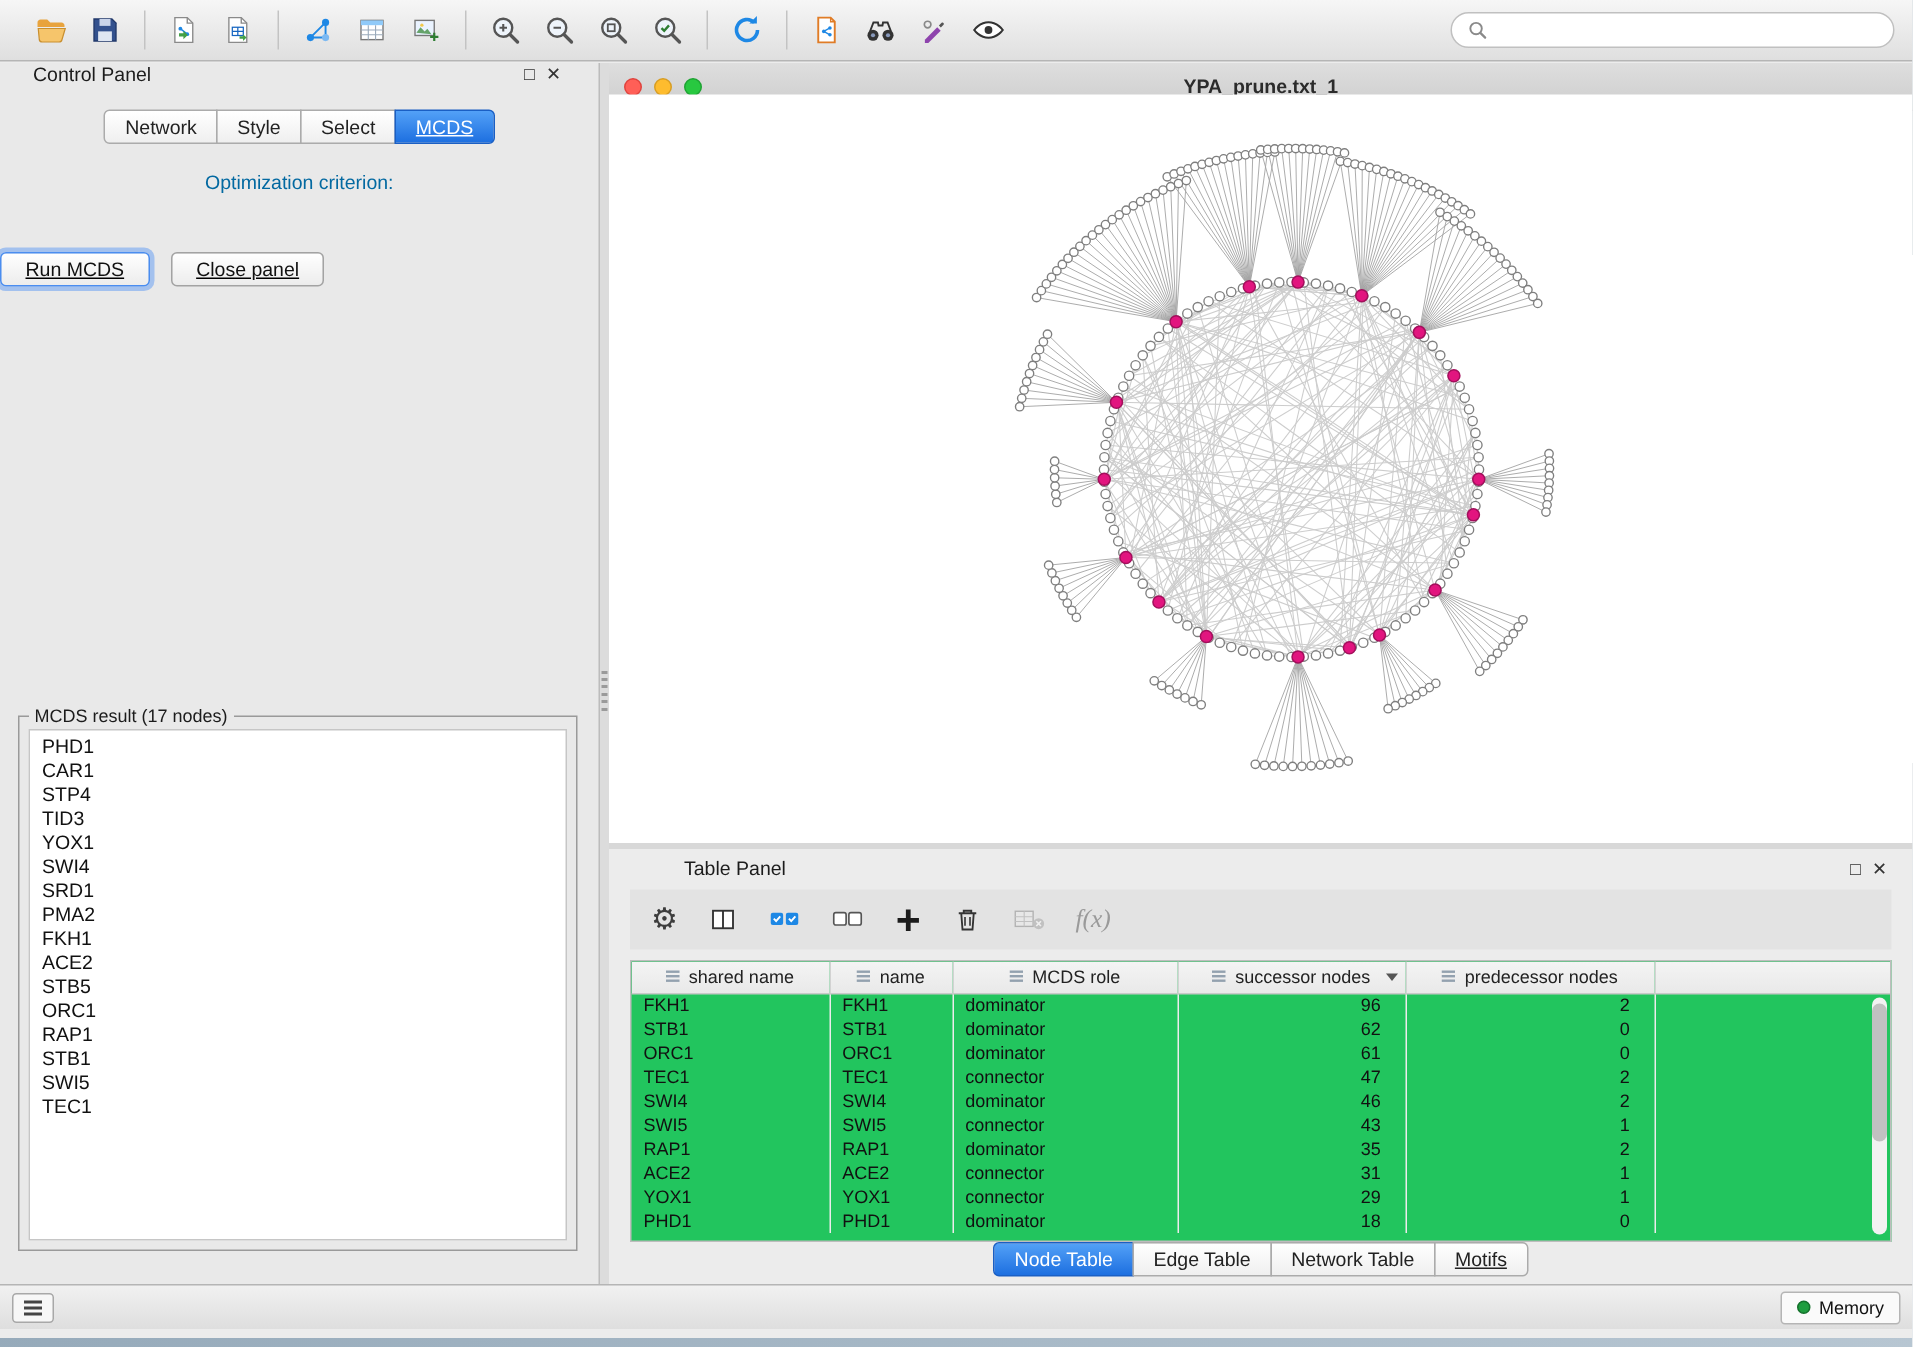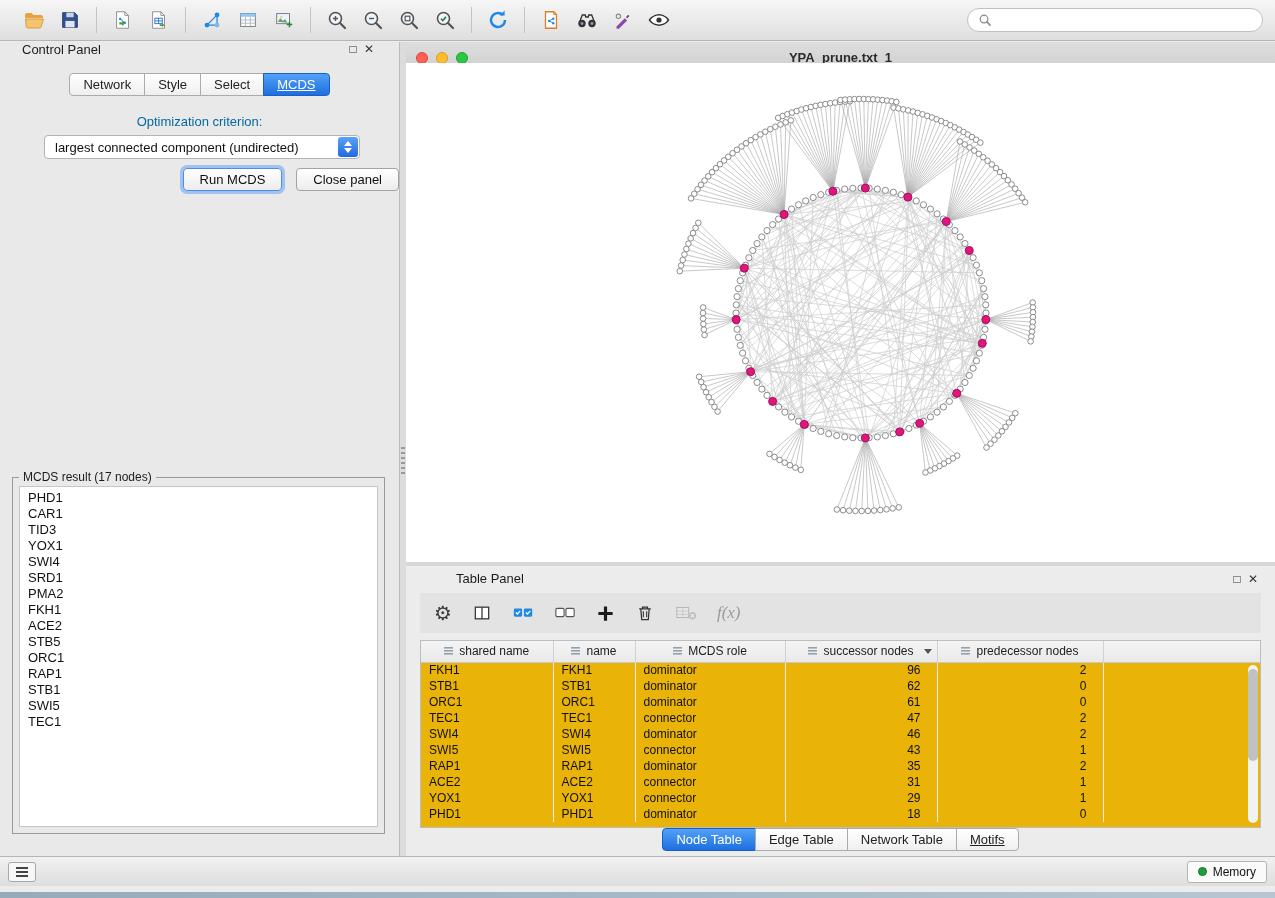--- a/index.html
+++ b/index.html
@@ -44,21 +44,21 @@
     background: #fff; border: 1px solid #b3b3b3; border-radius: 4px; font-size: 13px;
     display: flex; align-items: center; padding-left: 10px; color: #111; }
   .sel-arrows { position: absolute; right: 1px; top: 1px; bottom: 1px; width: 20px;
     background: linear-gradient(#5aa2f7, #2268e0); border-radius: 3px;
     display: flex; flex-direction: column; align-items: center; justify-content: center; gap: 2px; }
   .tri-up { width: 0; height: 0; border-left: 4px solid transparent; border-right: 4px solid transparent;
     border-bottom: 5px solid #fff; }
   .tri-down { width: 0; height: 0; border-left: 4px solid transparent; border-right: 4px solid transparent;
     border-top: 5px solid #fff; }
   .btn-row { position: absolute; top: 126px; left: 0; right: 0; display: flex;
-    justify-content: flex-end; gap: 14px; }
+    justify-content: flex-start; gap: 14px; text-decoration: underline; }
   .btn { font-size: 13px; color: #111; padding: 3px 16px; border: 1px solid #a3a3a3; border-radius: 4px;
     background: linear-gradient(#ffffff, #ececec); }
   .btn.focus-ring { border-color: #4a8df０; border: 1px solid #4a8df0; box-shadow: 0 0 0 3px rgba(77,144,245,.45); }
   .mcds-fieldset { position: absolute; left: 12px; right: 14px; top: 428px; bottom: 22px;
     border: 1px solid #9a9a9a; }
   .mcds-fieldset legend { font-size: 12px; color: #1c1c1c; margin-left: 6px; padding: 0 4px; }
   .mcds-list { position: absolute; left: 6px; right: 6px; top: 2px; bottom: 6px;
     background: #fff; border: 1px solid #c6c6c6; overflow: auto; padding: 3px 0 3px 8px; }
   .mcds-item { font-size: 13px; line-height: 16px; color: #111; }
 
@@ -91,21 +91,21 @@
   .table-panel { position: absolute; left: 0; right: 0; top: 524px; bottom: 0; background: #ececec; padding-left: 36px; }
   .tp-header { height: 25px; display: flex; align-items: center; padding: 0 14px; }
   .tp-title { font-size: 13px; color: #1c1c1c; flex: 1; }
   .tp-toolbar { position: absolute; left: 14px; right: 14px; top: 27px; height: 40px;
     background: #e3e3e3; display: flex; align-items: center; gap: 20px; padding: 0 14px; }
   .tp-icon { display: flex; align-items: center; justify-content: center; }
   .gear-glyph { font-size: 20px; color: #3d3d3d; line-height: 1; }
   .fx-label { font-family: "Liberation Serif", "DejaVu Serif", serif; font-style: italic;
     font-size: 17px; color: #9a9a9a; }
   .tbl-wrap { position: absolute; left: 14px; right: 14px; top: 74px; height: 188px;
-    background: #eab308; border: 1px solid #bdbdbd; overflow: hidden; }
+    background: #22c55e; border: 1px solid #bdbdbd; overflow: hidden; }
   table.node-table { border-collapse: collapse; width: 100%; table-layout: fixed; }
   .node-table th { height: 21px; font-size: 12px; font-weight: normal; color: #222;
     background: linear-gradient(#f4f4f4, #e9e9e9); border-right: 1px solid #d2d2d2;
     border-bottom: 1px solid #c9c9c9; position: relative; white-space: nowrap; }
   .th-inner { display: flex; align-items: center; justify-content: center; gap: 5px; }
   .node-table td { height: 16px; font-size: 12px; color: #111; padding: 0 8px;
     border-right: 1px solid #ececec; white-space: nowrap; overflow: hidden; }
   .node-table td.c3, .node-table td.c4 { text-align: right; padding-right: 16px; }
   .node-table td.cfill, .node-table th.cfill { border-right: none; }
   .sort-arrow { position: absolute; right: 5px; top: 8px; width: 0; height: 0;
@@ -295,36 +295,30 @@
         </div>
         <div class="cp-tabs">
           <span class="seg">
             <span class="tab">Network</span>
             <span class="tab">Style</span>
             <span class="tab">Select</span>
             <span class="tab selected">MCDS</span>
           </span>
         </div>
         <div class="opt-label">Optimization criterion:</div>
-        <div class="criterion-select">
-          <span>largest connected component (undirected)</span>
-          <span class="sel-arrows">
-            <span class="tri-up"></span>
-              <span class="tri-down"></span>
-          </span>
-        </div>
         <div class="btn-row">
           <button class="btn focus-ring">Run MCDS</button>
           <button class="btn">Close panel</button>
         </div>
         <fieldset class="mcds-fieldset">
           <legend>MCDS result (17 nodes)</legend>
           <div class="mcds-list">
               <div class="mcds-item">PHD1</div>
               <div class="mcds-item">CAR1</div>
+              <div class="mcds-item">STP4</div>
               <div class="mcds-item">TID3</div>
               <div class="mcds-item">YOX1</div>
               <div class="mcds-item">SWI4</div>
               <div class="mcds-item">SRD1</div>
               <div class="mcds-item">PMA2</div>
               <div class="mcds-item">FKH1</div>
               <div class="mcds-item">ACE2</div>
               <div class="mcds-item">STB5</div>
               <div class="mcds-item">ORC1</div>
               <div class="mcds-item">RAP1</div>

